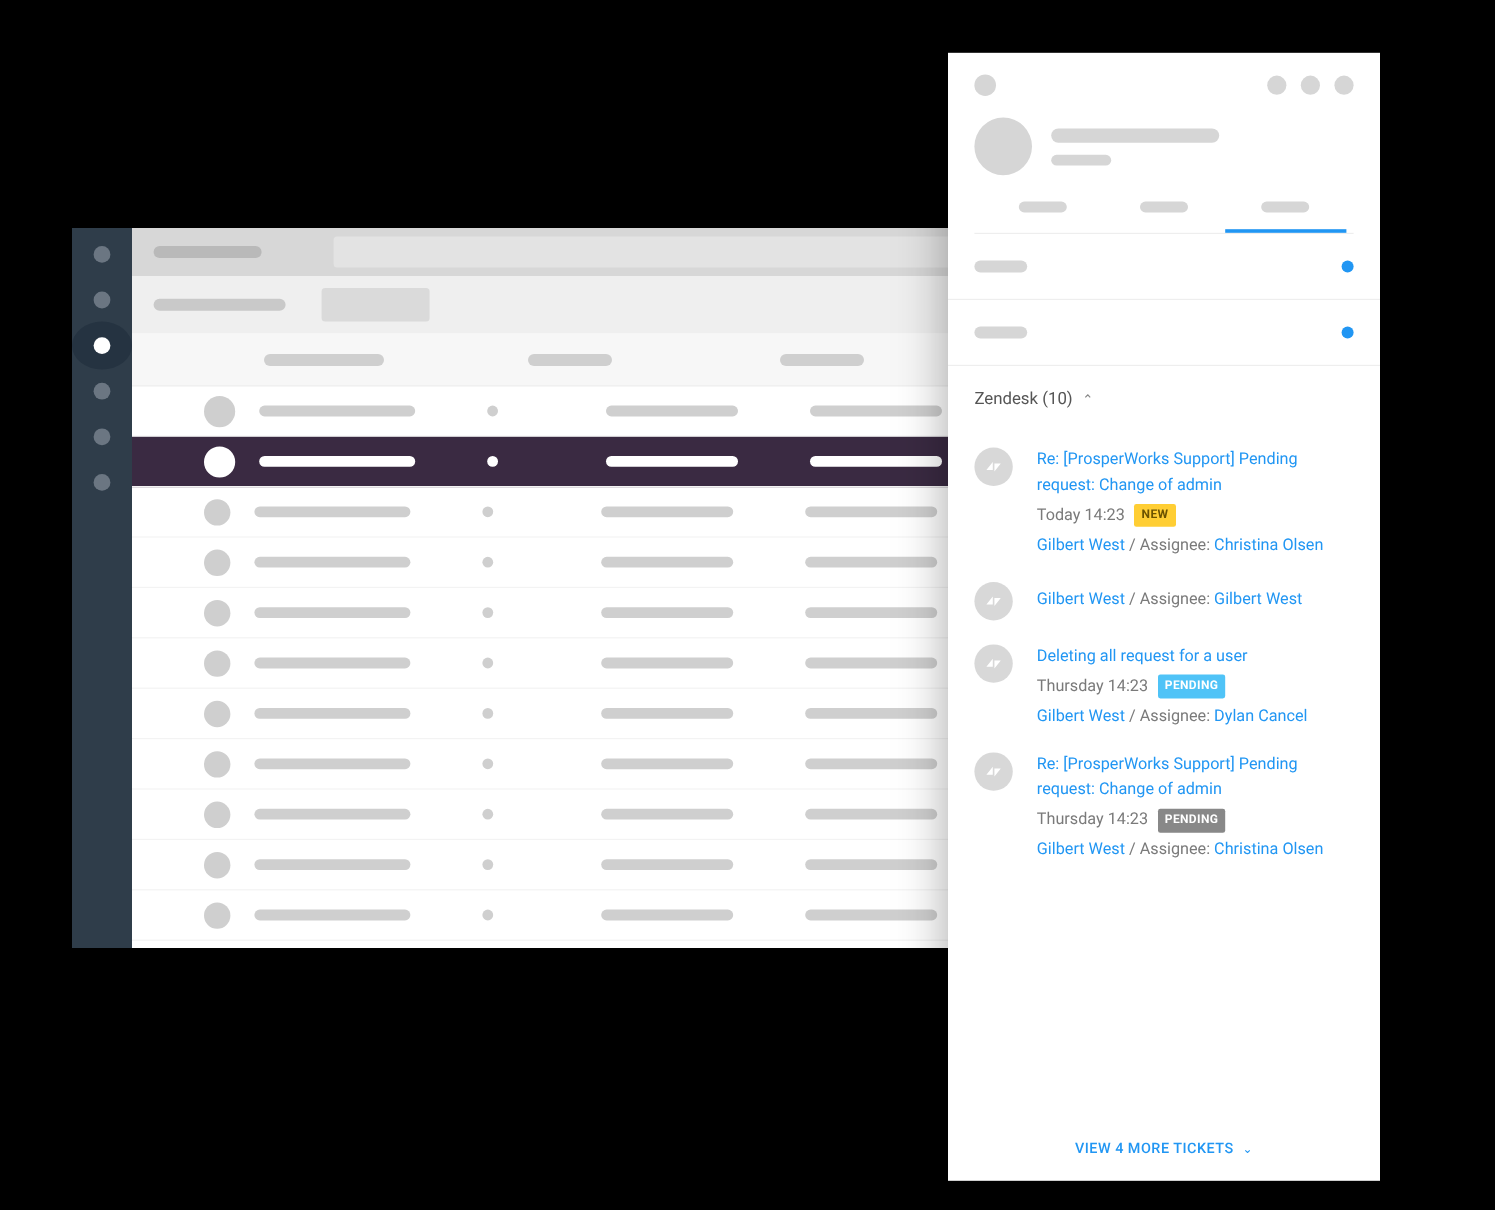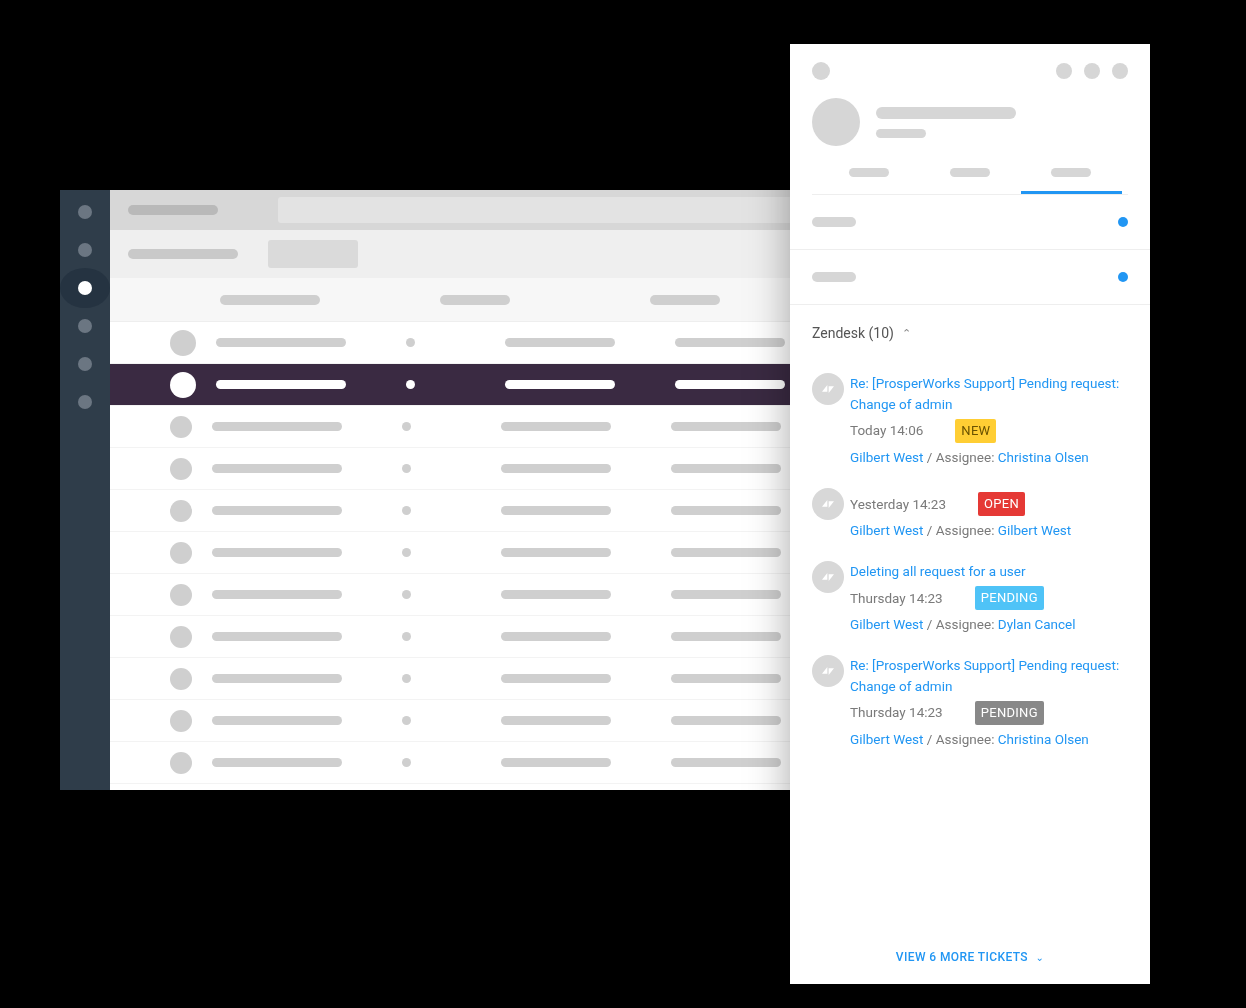--- a/index.html
+++ b/index.html
@@ -96,32 +96,32 @@
     display:flex; align-items:center;
   }
   .section .stub{ width:44px;height:10px;border-radius:5px;background:#d6d6d6;}
   .section .bluedot{ width:10px;height:10px;border-radius:50%;background:#2196f3; margin-left:auto;}
   .zendesk-head {
     padding: 20px 22px 6px 22px; font-size:14px; color:#555;
     display:flex; align-items:center; gap:8px;
   }
   .zendesk-head .chev { font-size:11px; color:#888; }
   .tickets { padding: 6px 22px 12px 22px; flex:1; }
-  .ticket { display:flex; gap:6px; margin-top:20px; }
+  .ticket { display:flex; gap:20px; margin-top:20px; }
   .ticket .zicon {
     width:32px;height:32px;border-radius:50%;background:#d8d8d8;flex-shrink:0;
     display:flex;align-items:center;justify-content:center;
   }
   .ticket .zicon svg{ width:16px;height:16px; }
   .ticket .body { flex:1; font-size:13.5px; line-height:1.55;}
   .ticket .title { color:#2196f3; cursor:pointer; }
   .ticket .meta { color:#7a7a7a; margin-top:4px; display:flex; align-items:center; gap:8px; flex-wrap:wrap;}
   .badge {
-    display:inline-block; padding:2px 6px; font-size:13px; font-weight:400;
-    border-radius:2px; letter-spacing:.3px;margin-left:24px;
+    display:inline-block; padding:2px 6px; font-size:10px; font-weight:700;
+    border-radius:2px; letter-spacing:.3px;
   }
   .badge.new{ background:#ffce34; color:#6b5200;}
   .badge.open{ background:#e53935; color:#fff;}
   .badge.pending{ background:#4fc3f7; color:#fff;}
   .badge.solved{ background:#888; color:#fff;}
   .ticket .people{ margin-top:4px; color:#7a7a7a;}
   .ticket .people .link{ color:#2196f3; cursor:pointer;}
   .more {
     text-align:center; padding: 12px 0 20px 0;
     color:#2196f3; font-size:12px; letter-spacing:.4px; font-weight:500;
@@ -285,37 +285,33 @@
   <div class="tickets" id="tickets">
       <div class="ticket">
         <div class="zicon">
           <svg viewBox="0 0 24 24">
             <path fill="#fff" d="M11 6v10L3 16zM13 18V8l8 0z"></path>
           </svg>
         </div>
         <div class="body">
           <div class="title">Re: [ProsperWorks Support] Pending request: Change of admin</div>
           <div class="meta">
-            <span>Today 14:06</span>
+            <span>Today 14:23</span>
             <span class="badge new">NEW</span>
           </div>
           <div class="people"><span class="link">Gilbert West</span><span> / Assignee: </span><span class="link">Christina Olsen</span></div>
         </div>
       </div>
       <div class="ticket">
         <div class="zicon">
           <svg viewBox="0 0 24 24">
             <path fill="#fff" d="M11 6v10L3 16zM13 18V8l8 0z"></path>
           </svg>
         </div>
         <div class="body">
-          <div class="meta">
-            <span>Yesterday 14:23</span>
-            <span class="badge open">OPEN</span>
-          </div>
           <div class="people"><span class="link">Gilbert West</span><span> / Assignee: </span><span class="link">Gilbert West</span></div>
         </div>
       </div>
       <div class="ticket">
         <div class="zicon">
           <svg viewBox="0 0 24 24">
             <path fill="#fff" d="M11 6v10L3 16zM13 18V8l8 0z"></path>
           </svg>
         </div>
         <div class="body">
@@ -338,16 +334,16 @@
           <div class="meta">
             <span>Thursday 14:23</span>
             <span class="badge solved">PENDING</span>
           </div>
           <div class="people"><span class="link">Gilbert West</span><span> / Assignee: </span><span class="link">Christina Olsen</span></div>
         </div>
       </div>
     </div>
 
   <div class="more">
-    <span>VIEW 6 MORE TICKETS</span>
+    <span>VIEW 4 MORE TICKETS</span>
     <span class="chev">⌄</span>
   </div>
 </div>
 
 </body></html>

